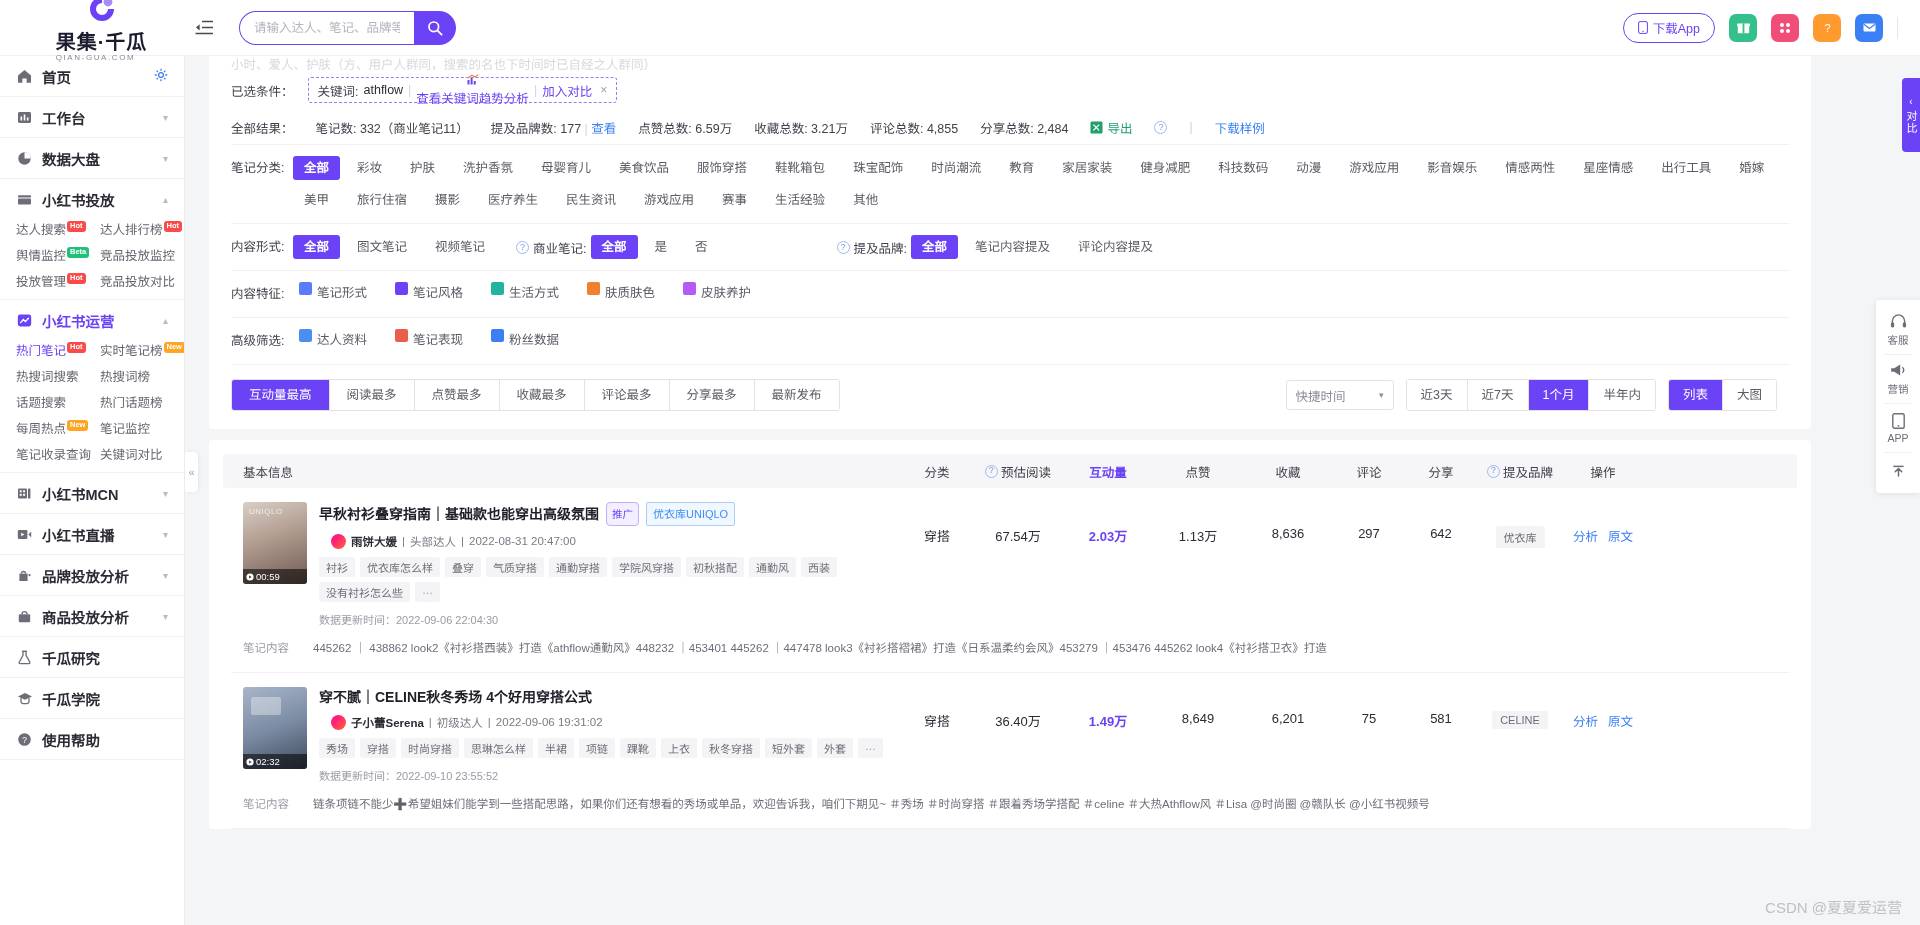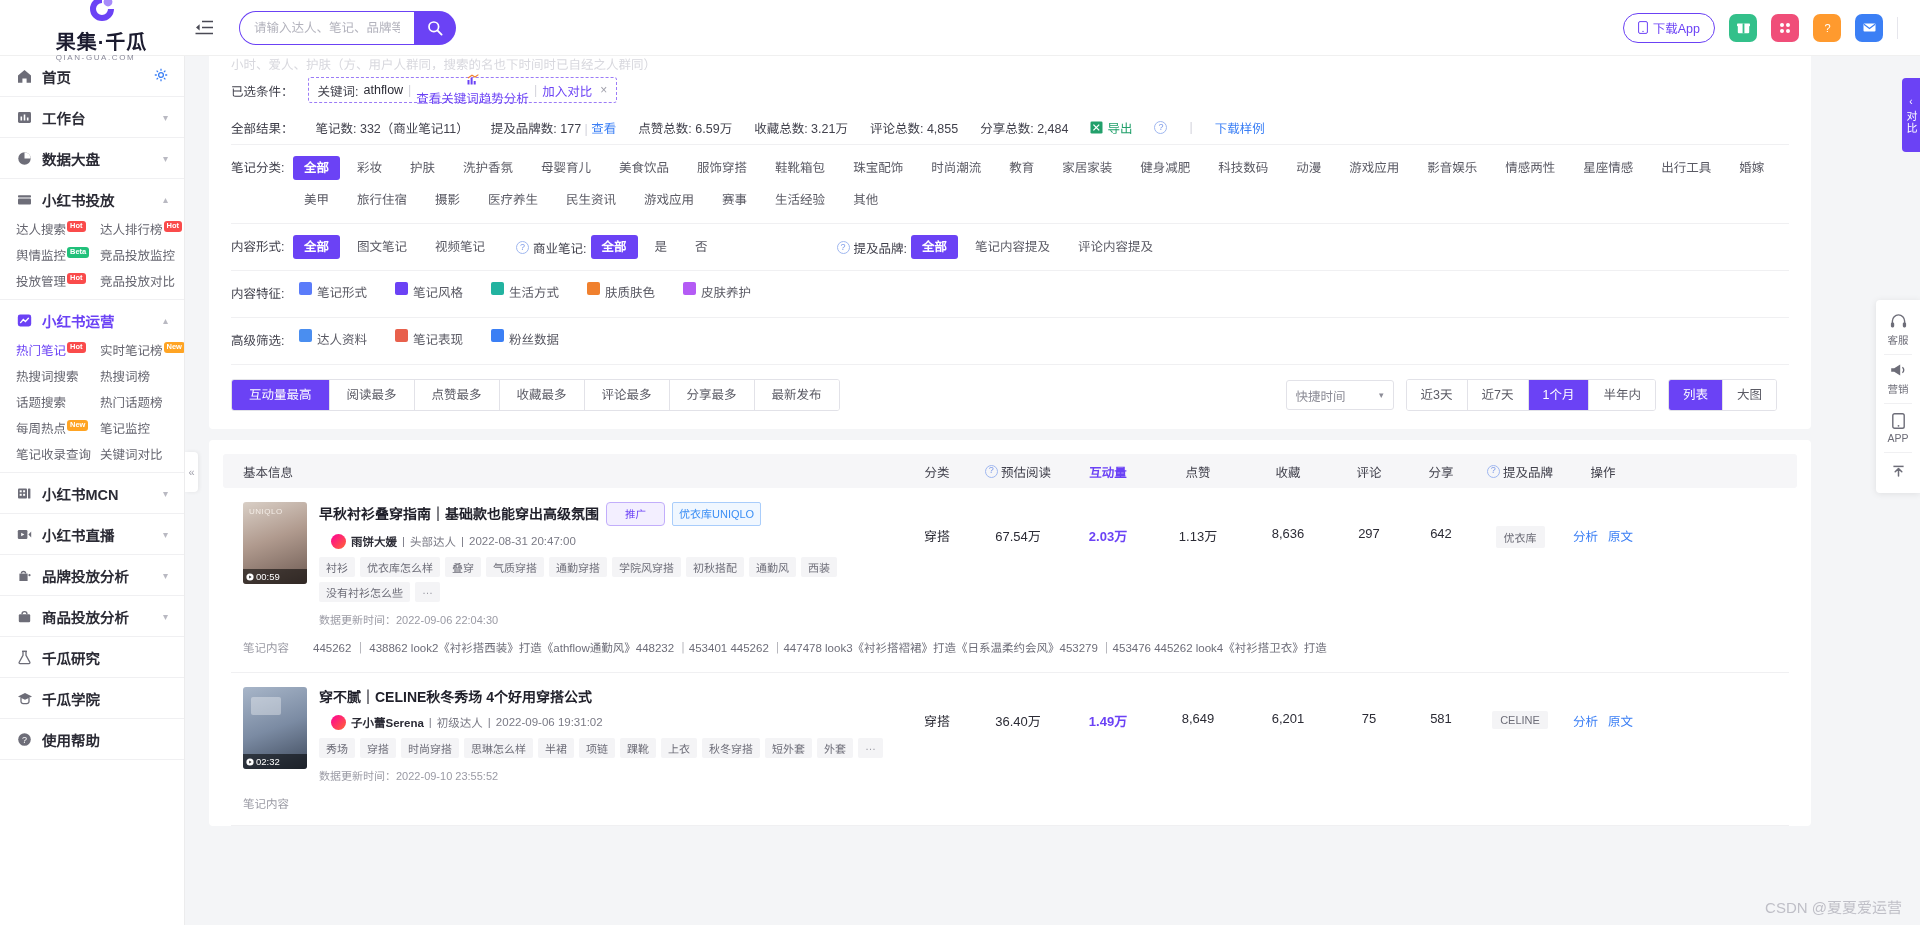--- a/index.html
+++ b/index.html
@@ -154,21 +154,21 @@
   .thumb .dur {
     position:absolute; left:0; bottom:0; right:0; height:15px; background:rgba(0,0,0,.55); color:#fff;
     font-size:9.5px; display:flex; align-items:center; gap:2px; padding-left:3px;
   }
   .t1 { background:linear-gradient(160deg,#d9cfc6 0%,#b09a8e 45%,#6d5a52 100%); }
   .t1::before { content:"UNIQLO"; position:absolute; top:5px; left:6px; font-size:8px; color:#f3ece6; letter-spacing:.5px; }
   .t2 { background:linear-gradient(160deg,#a8b6c9 0%,#7b8ba3 50%,#3f4a5c 100%); }
   .t2::before { content:""; position:absolute; top:10px; left:8px; width:30px; height:18px; background:rgba(255,255,255,.35); border-radius:2px; }
 
   .ntitle { font-size:14px; font-weight:bold; color:#1f1f29; display:flex; align-items:center; gap:7px; flex-wrap:wrap; line-height:20px; }
-  .badge-promo { font-size:10.5px; color:#6b42f5; border:1px solid #c2aefb; background:#f3efff; border-radius:4px; padding:1px 18px; font-weight:normal; }
+  .badge-promo { font-size:10.5px; color:#6b42f5; border:1px solid #c2aefb; background:#f3efff; border-radius:4px; padding:1px 5px; font-weight:normal; }
   .badge-brand { font-size:11px; color:#3b8ff5; border:1px solid #a9cdfb; background:#f0f7ff; border-radius:2px; padding:1px 6px; font-weight:normal; }
   .author-line { display:flex; align-items:center; gap:5px; margin-top:7px; font-size:11.5px; color:#7a7a85;padding-left:12px; }
   .avatar { width:15px; height:15px; border-radius:50%; background:linear-gradient(135deg,#f09,#f63); flex:0 0 15px; }
   .aname { color:#2b2b35; font-weight:bold; font-size:11.5px; }
   .tagline { display:flex; flex-wrap:wrap; gap:5px; margin-top:8px; }
   .gtag { font-size:11px; color:#6d6d78; background:#f4f4f6; border-radius:2px; padding:2px 7px; white-space:nowrap; }
   .gtag.more { color:#9a9aa4; }
   .updline { margin-top:9px; font-size:11px; color:#9a9aa4; }
 
   .cell { flex:0 0 72px; text-align:center; font-size:13px; color:#2b2b35; padding-top:24px; }
@@ -793,20 +793,21 @@
               <div class="cell ">75</div>
               <div class="cell ">581</div>
               <div class="cell brandcell"><span class="brandbox">CELINE</span></div>
               <div class="cell act">
                 <span class="act-link">分析</span>
                 <span class="act-link">原文</span>
               </div>
             </div>
             <div class="note-row">
               <div class="note-lbl">笔记内容</div>
+              <div class="note-body">链条项链不能少➕希望姐妹们能学到一些搭配思路，如果你们还有想看的秀场或单品，欢迎告诉我，咱们下期见~ ＃秀场 ＃时尚穿搭 ＃跟着秀场学搭配 ＃celine ＃大热Athflow风 ＃Lisa @时尚圈 @赣队长 @小红书视频号</div>
             </div>
             <div class="row-sep"></div>
           </div>
         </div>
     </div>
 
     <div class="collapse-handle">«</div>
   </div>
 
   <div class="right-tab">

